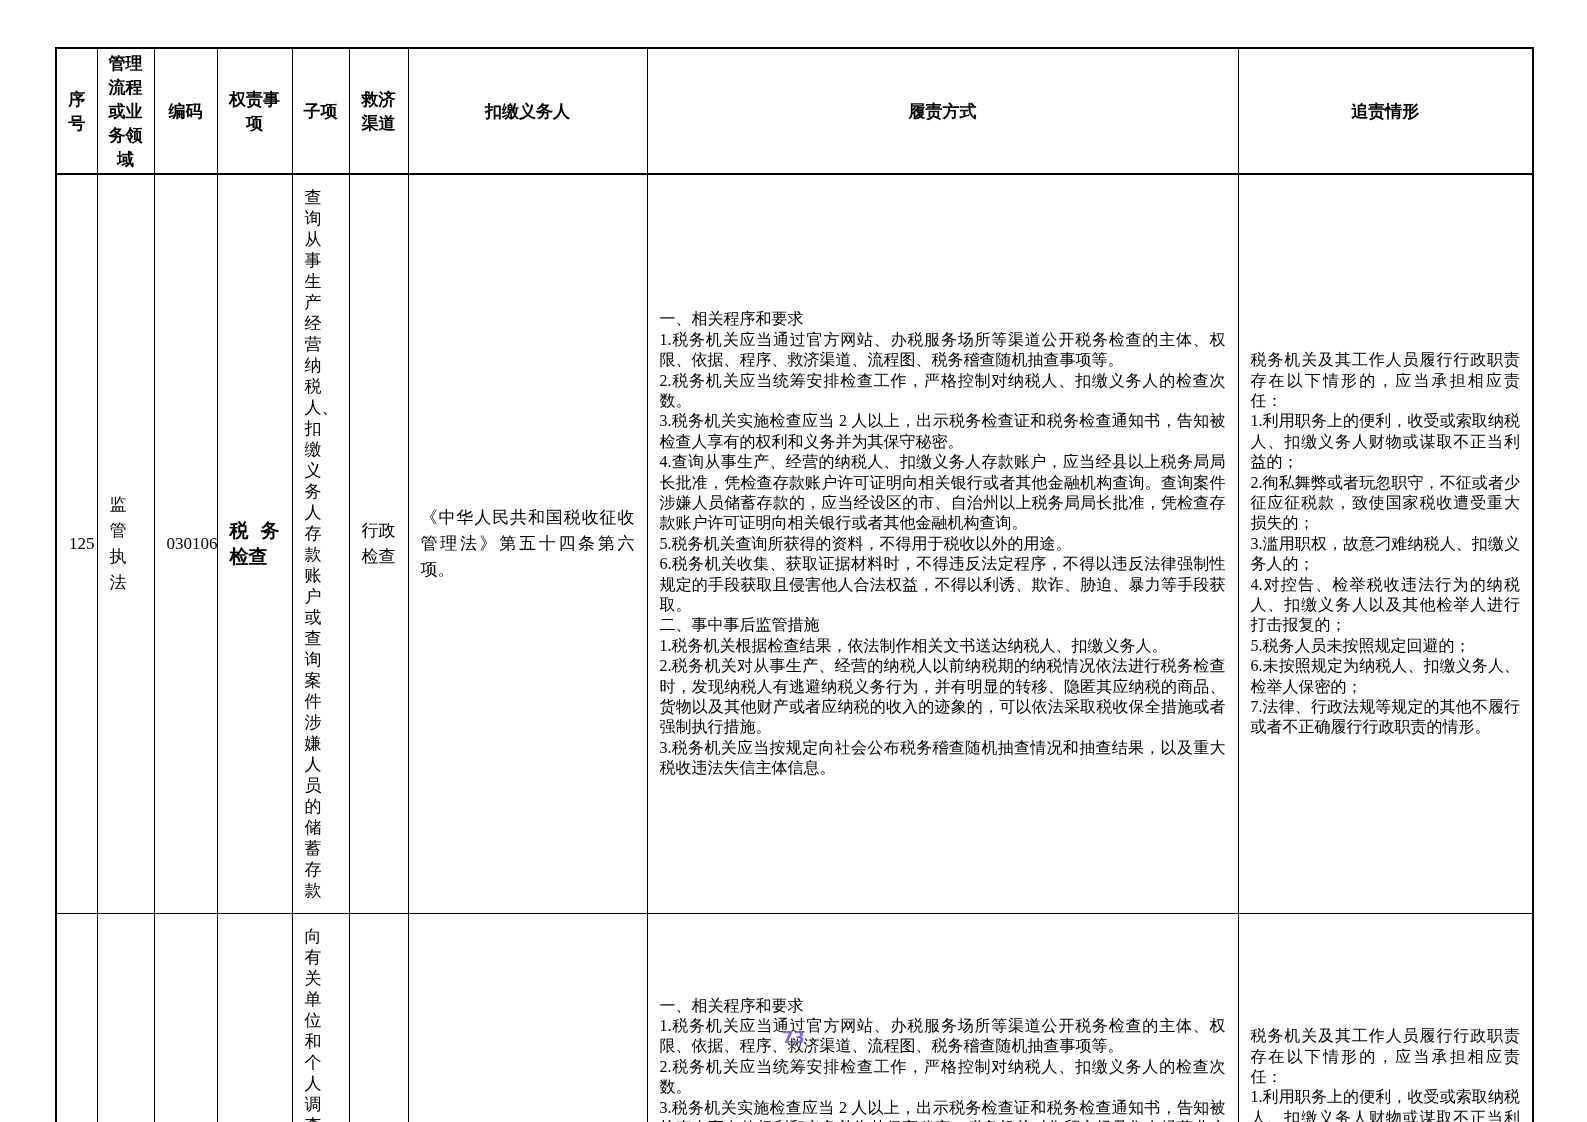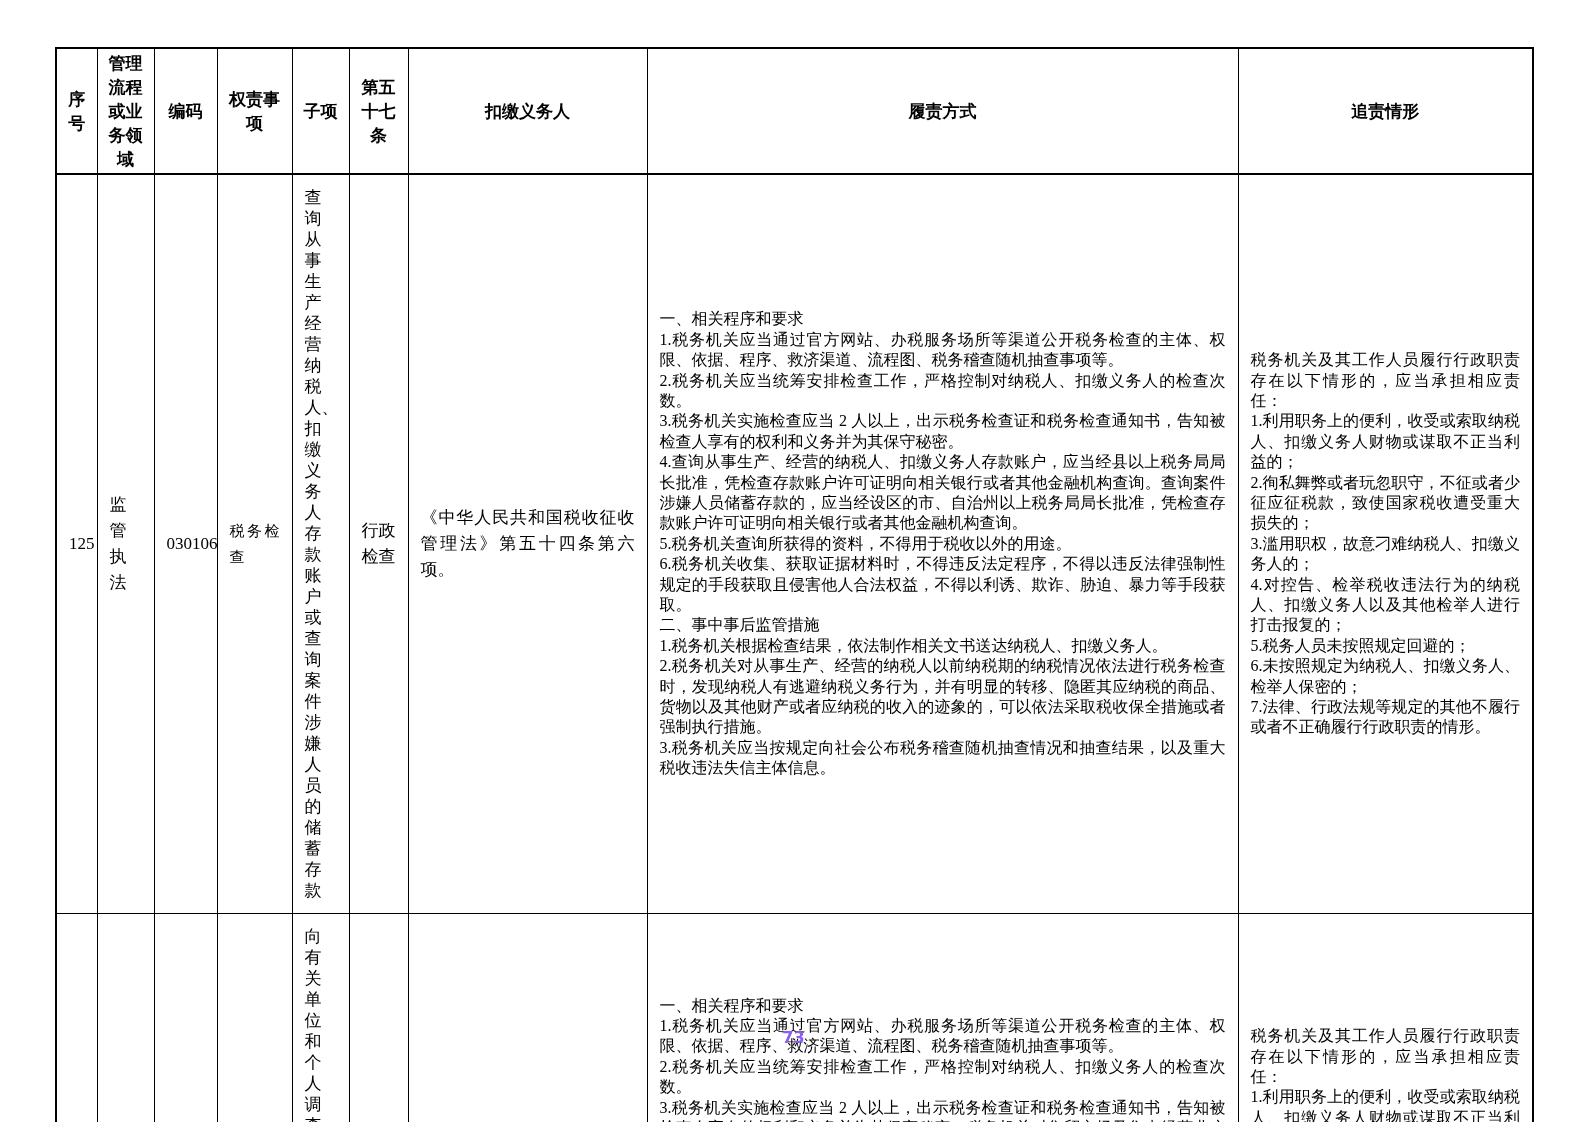--- a/index.html
+++ b/index.html
@@ -47,23 +47,24 @@
     font-size: 17px;
   }
   .c-area {
     text-align: left;
     font-size: 17px;
     line-height: 26px;
     padding: 0 5px;
   }
   .c-matter {
     text-align: justify;
-    font-size: 15px;
+    font-size: 19px;
     line-height: 26px;
     padding: 0 6px;
+    font-weight: bold;
   }
   .c-sub {
     text-align: justify;
     font-size: 17px;
     line-height: 21px;
     padding: 0 6px;
   }
   .c-type {
     text-align: justify;
     font-size: 17px;
@@ -119,21 +120,21 @@
     <col style="width:591px">
     <col style="width:295px">
   </colgroup>
   <thead>
     <tr>
       <th>序号</th>
       <th>管理流程或业务领域</th>
       <th>编码</th>
       <th>权责事项</th>
       <th>子项</th>
-      <th>第五十七条</th>
+      <th>救济渠道</th>
       <th>扣缴义务人</th>
       <th>履责方式</th>
       <th>追责情形</th>
     </tr>
   </thead>
   <tbody>
     <tr class="r1">
       <td class="c-seq">125</td>
       <td class="c-area">监管执法</td>
       <td class="c-code">030106</td>

